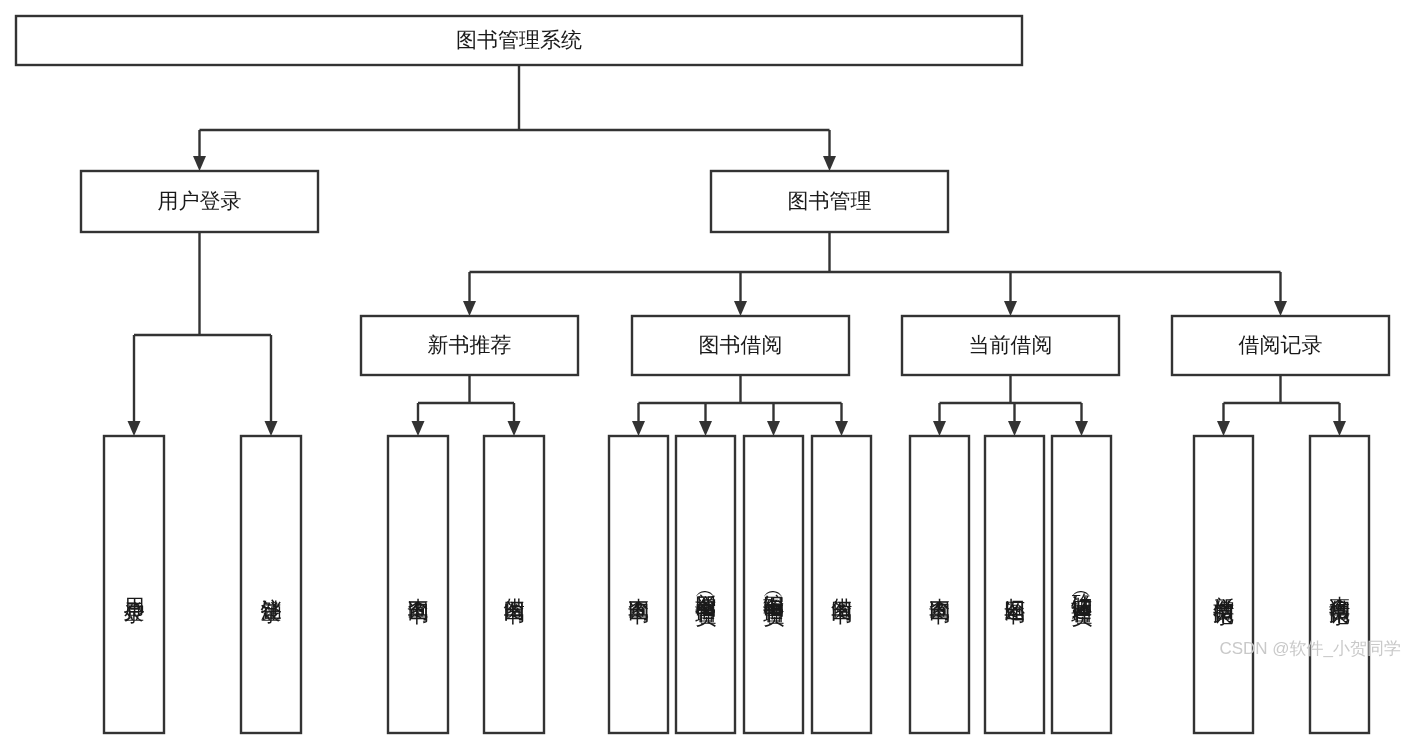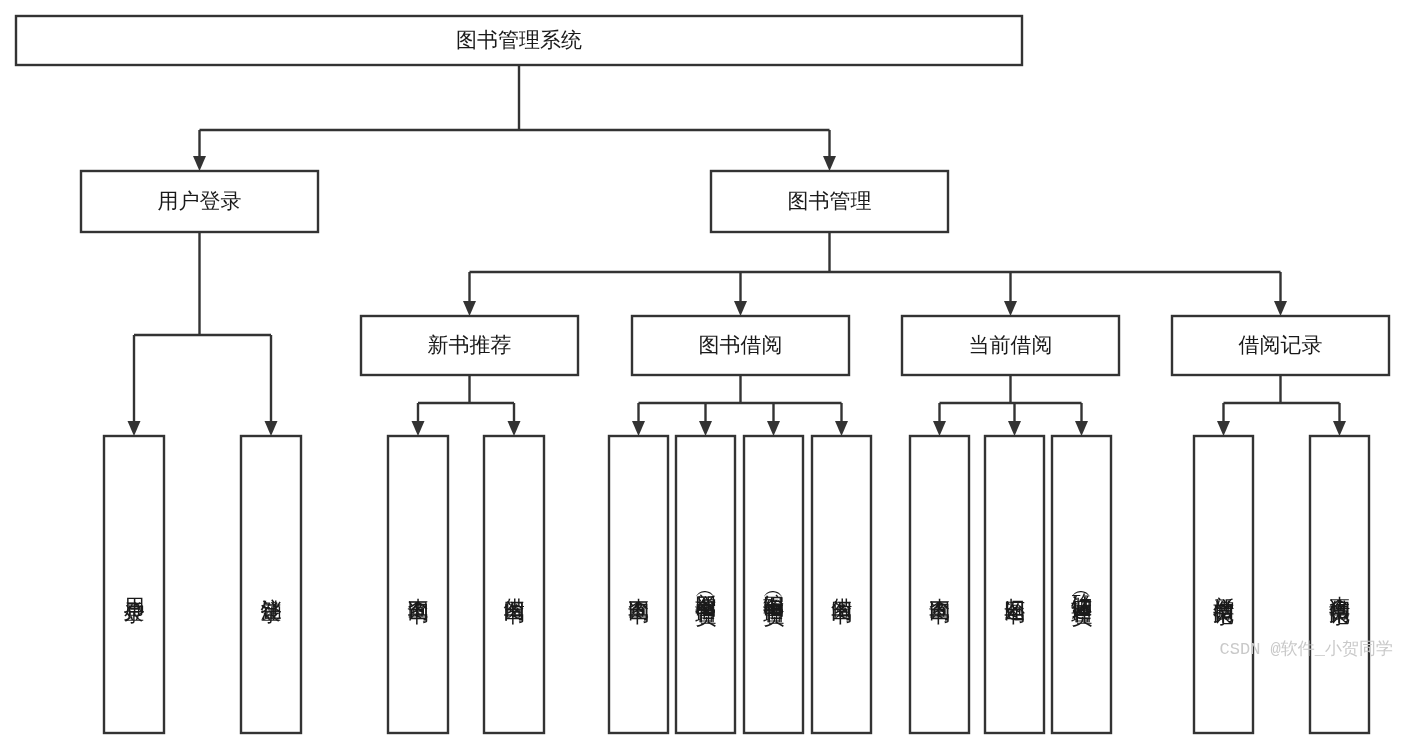--- a/index.html
+++ b/index.html
@@ -56,23 +56,23 @@
     color: #1a1a1a;
     letter-spacing: 2px;
     display: flex;
     align-items: center;
     justify-content: center;
     white-space: nowrap;
     pointer-events: none;
   }
   .watermark {
     position: absolute;
-    right: 12px;
+    right: 4px;
     bottom: 6px;
-    font-family: Liberation Mono, monospace;
+    font-family: Liberation Sans, sans-serif;
     font-size: 17px;
     color: #c9c9c9;
     white-space: nowrap;
     margin-left: 8px;
   }
 </style>
 </head>
 <body>
 
 <div id="diagram-root">

